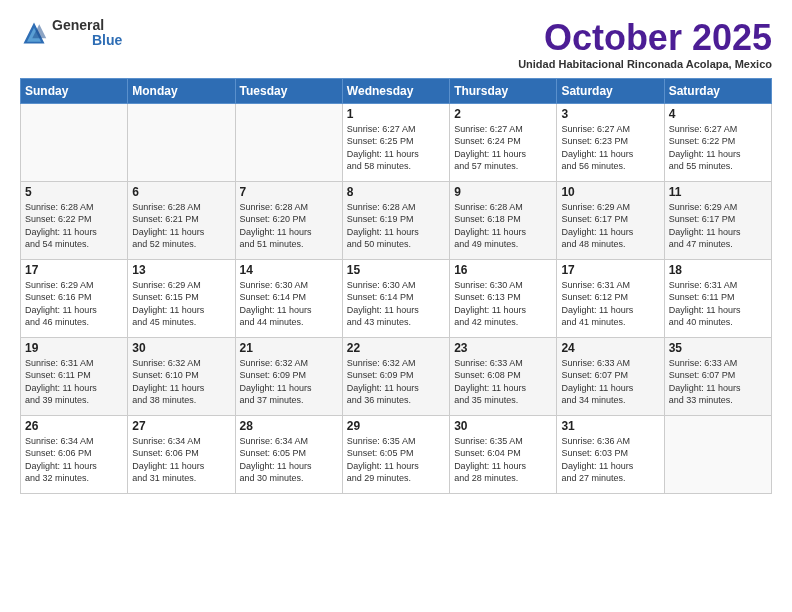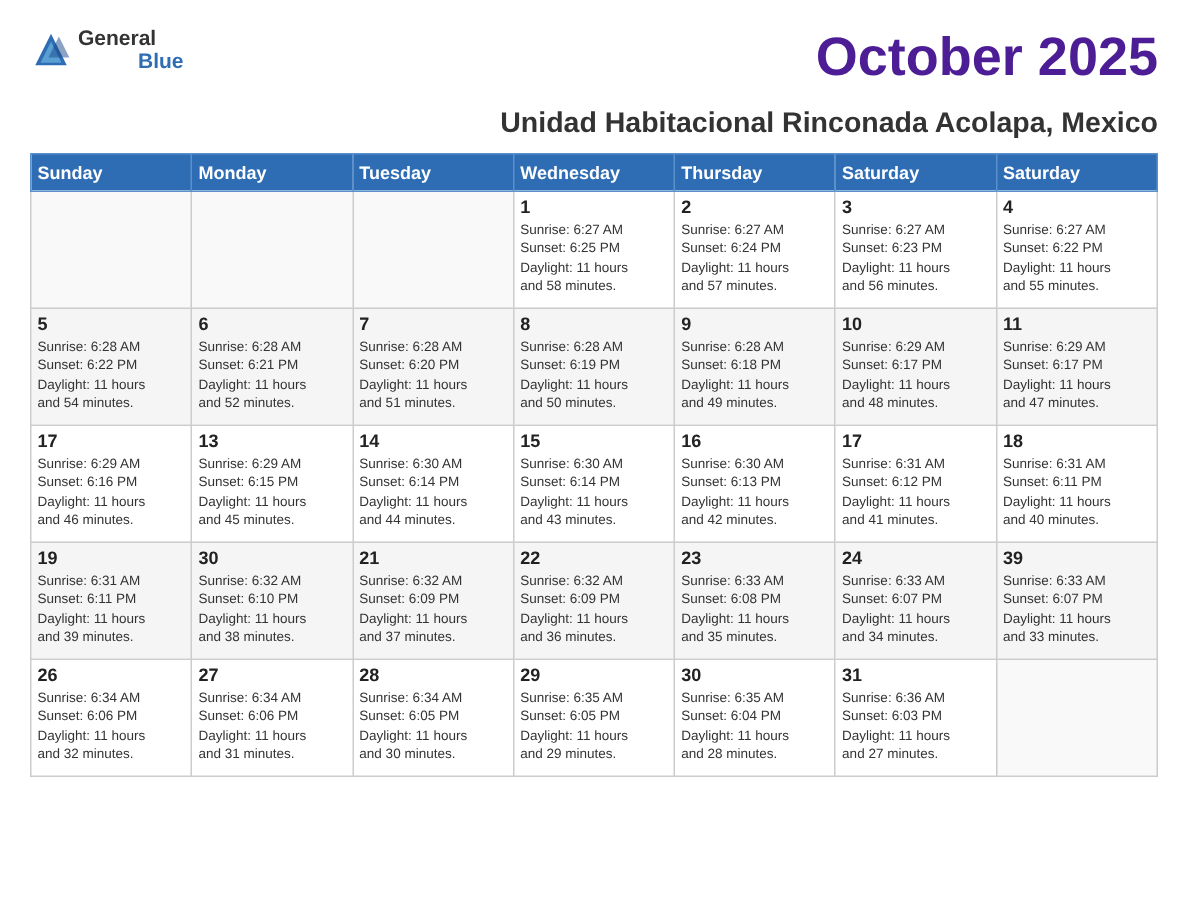--- a/index.html
+++ b/index.html
@@ -50,24 +50,24 @@
     .title-section {
       text-align: right;
     }
     .month-title {
       font-size: 36px;
       font-weight: bold;
       color: #4c1d95;
       line-height: 1.1;
     }
     .subtitle {
-      font-size: 19px;
+      font-size: 11px;
       color: #333;
       font-weight: bold;
-      margin-top: 14px;
+      margin-top: 0;
     }
     .calendar {
       width: 100%;
       border-collapse: collapse;
       margin-top: 8px;
       table-layout: fixed;
     }
     .calendar th {
       background: #2e6db4;
       color: #fff;
@@ -312,21 +312,21 @@
 and 35 minutes.</div>
           </td>
           <td>
             <span class="day-number">24</span>
             <div class="day-info" style="white-space: pre-line;">Sunrise: 6:33 AM
 Sunset: 6:07 PM
 Daylight: 11 hours
 and 34 minutes.</div>
           </td>
           <td>
-            <span class="day-number">39</span>
+            <span class="day-number">35</span>
             <div class="day-info" style="white-space: pre-line;">Sunrise: 6:33 AM
 Sunset: 6:07 PM
 Daylight: 11 hours
 and 33 minutes.</div>
           </td>
         </tr>
         <tr>
           <td>
             <span class="day-number">26</span>
             <div class="day-info" style="white-space: pre-line;">Sunrise: 6:34 AM

